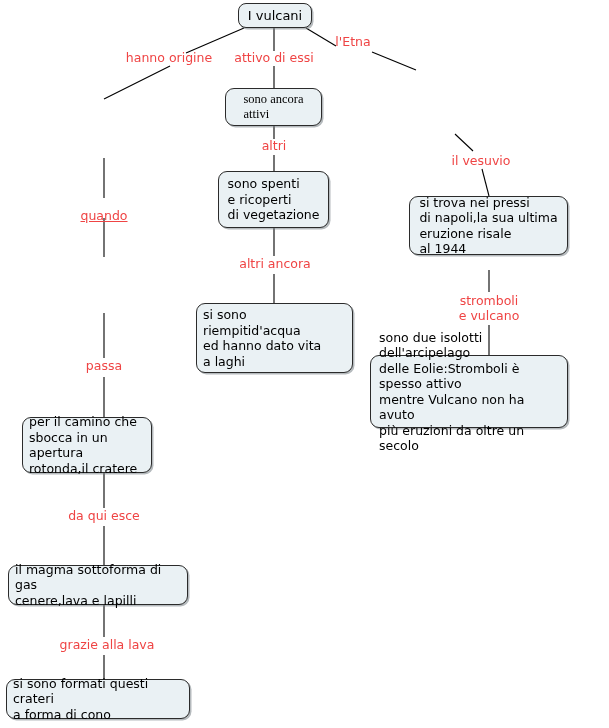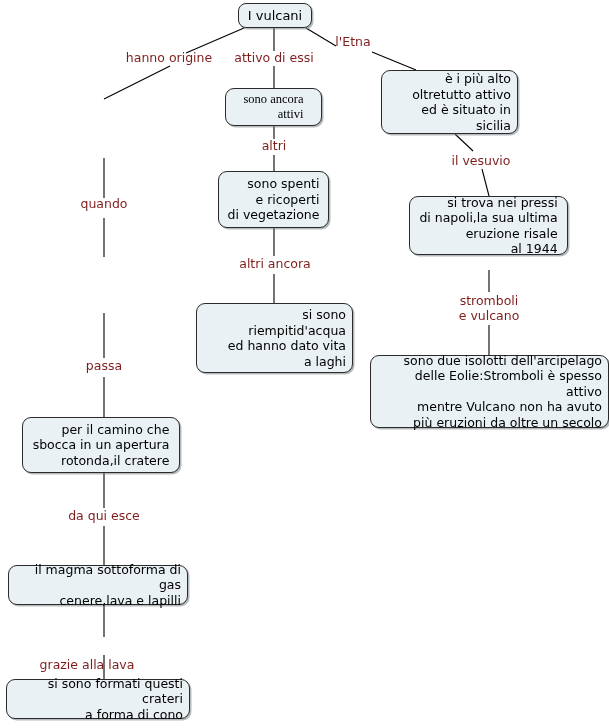--- a/index.html
+++ b/index.html
@@ -28,35 +28,35 @@
   }
   .node {
     position: absolute;
     box-sizing: border-box;
     background: #eaf1f4;
     border: 1px solid #2b2b2b;
     border-radius: 9px;
     display: flex;
     align-items: center;
     justify-content: center;
-    text-align: right;
+    text-align: left;
     color: #000000;
     font-size: 12.5px;
     line-height: 15.5px;
     white-space: pre-line;
     box-shadow: 1.5px 1.5px 0 rgba(120,130,135,0.55);
     padding: 2px 6px;
   }
   .node.root {
     font-size: 13px;
     border-radius: 8px;
   }
   .edge-label {
     position: absolute;
-    color: #7f1d1d;
+    color: #ef4444;
     font-size: 12.5px;
     line-height: 15px;
     text-align: center;
     white-space: pre-line;
     background: transparent;
   }
 </style>
 </head>
 <body>
 
@@ -97,68 +97,65 @@
 
       <line x1="489" y1="270" x2="489" y2="292"></line>
       <line x1="489" y1="325" x2="489" y2="355"></line>
     </g>
   </svg>
 
   <div class="node root" style="left:238px; top:3px; width:74px; height:25px;">I vulcani</div>
 
 
 
-  <div class="node" style="left:22px; top:417px; width:158px; height:56px;">per il camino che
+  <div class="node" style="left:22px; top:417px; width:130px; height:56px;">per il camino che
 sbocca in un apertura
 rotonda,il cratere</div>
 
   <div class="node" style="left:8px; top:565px; width:180px; height:40px;">il magma sottoforma di gas
 cenere,lava e lapilli</div>
 
   <div class="node" style="left:6px; top:679px; width:184px; height:40px;">si sono formati questi crateri
 a forma di cono</div>
 
   <div class="node" style="left:225px; top:88px; width:97px; height:38px;font-family:Liberation Serif, serif;">sono ancora
 attivi</div>
 
   <div class="node" style="left:218px; top:171px; width:111px; height:57px;">sono spenti
 e ricoperti
 di vegetazione</div>
 
   <div class="node" style="left:196px; top:303px; width:157px; height:70px;">si sono riempitid'acqua
 ed hanno dato vita
 a laghi</div>
 
-  <div class="node" style="left:381px; top:70px; width:137px; height:64px;">è i più alto
-oltretutto attivo
-ed è situato in sicilia</div>
 
   <div class="node" style="left:409px; top:196px; width:159px; height:59px;">si trova nei pressi
 di napoli,la sua ultima
 eruzione risale
 al 1944</div>
 
-  <div class="node" style="left:370px; top:355px; width:239px; height:73px;padding-left:8px;">sono due isolotti dell'arcipelago
+  <div class="node" style="left:370px; top:355px; width:198px; height:73px;padding-left:8px;">sono due isolotti dell'arcipelago
 delle Eolie:Stromboli è spesso attivo
 mentre Vulcano non ha avuto
 più eruzioni da oltre un secolo</div>
 
   <div class="edge-label" style="left:121px; top:50px; width:96px;">hanno origine</div>
 
   <div class="edge-label" style="left:222px; top:50px; width:104px;">attivo di essi</div>
 
   <div class="edge-label" style="left:329px; top:34px; width:48px;">l'Etna</div>
 
-  <div class="edge-label" style="left:66px; top:196px; width:76px;">quando</div>
+  <div class="edge-label" style="left:66px; top:208px; width:76px;text-decoration:underline;">quando</div>
 
   <div class="edge-label" style="left:74px; top:358px; width:60px;">passa</div>
 
   <div class="edge-label" style="left:57px; top:508px; width:94px;">da qui esce</div>
 
-  <div class="edge-label" style="left:30px; top:637px; width:114px;margin-top:20px;">grazie alla lava</div>
+  <div class="edge-label" style="left:50px; top:637px; width:114px;">grazie alla lava</div>
 
   <div class="edge-label" style="left:252px; top:138px; width:44px;">altri</div>
 
   <div class="edge-label" style="left:235px; top:256px; width:80px;">altri ancora</div>
 
   <div class="edge-label" style="left:443px; top:153px; width:76px;">il vesuvio</div>
 
   <div class="edge-label" style="left:441px; top:293px; width:96px;">stromboli
 e vulcano</div>
 

